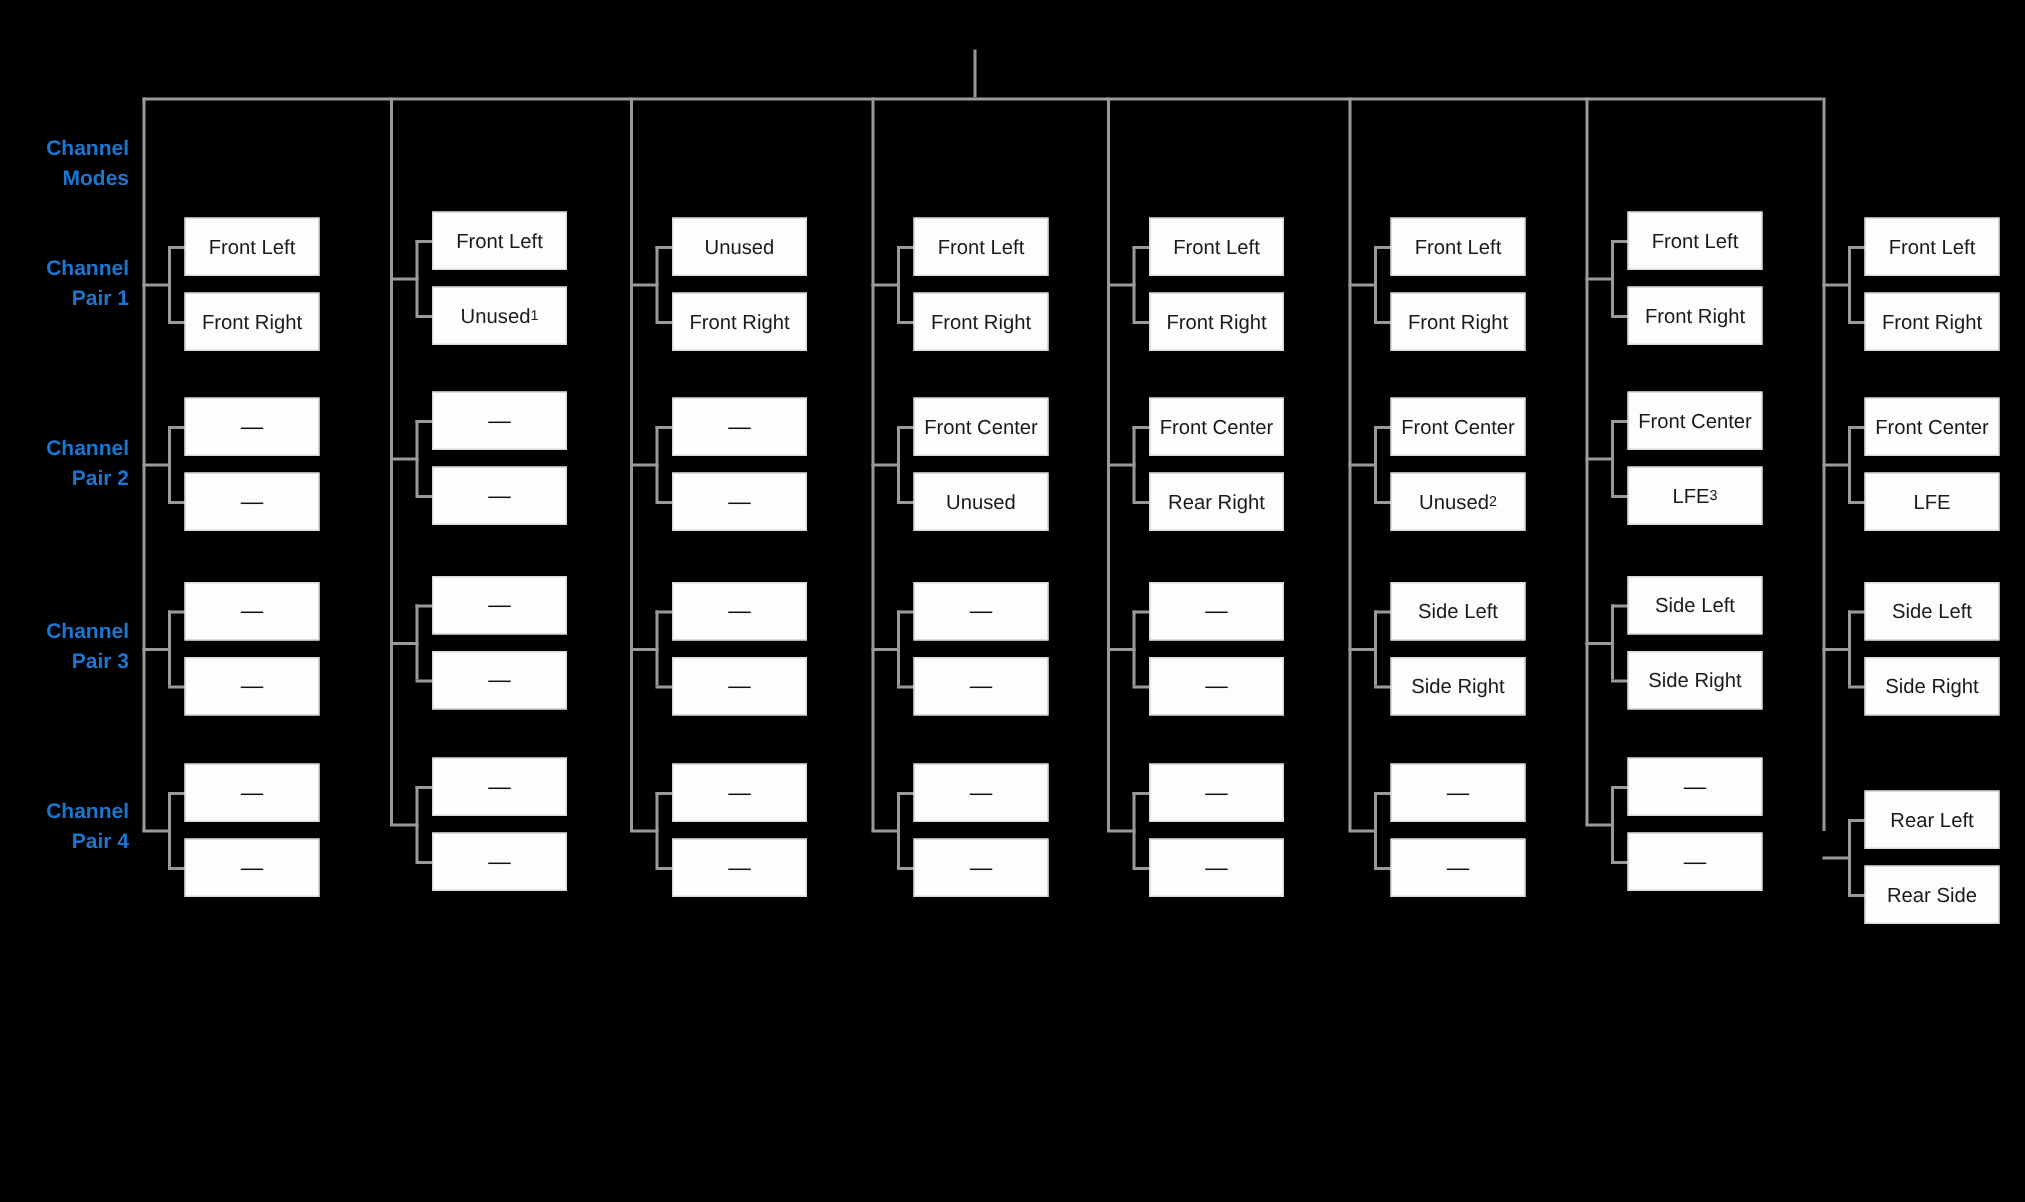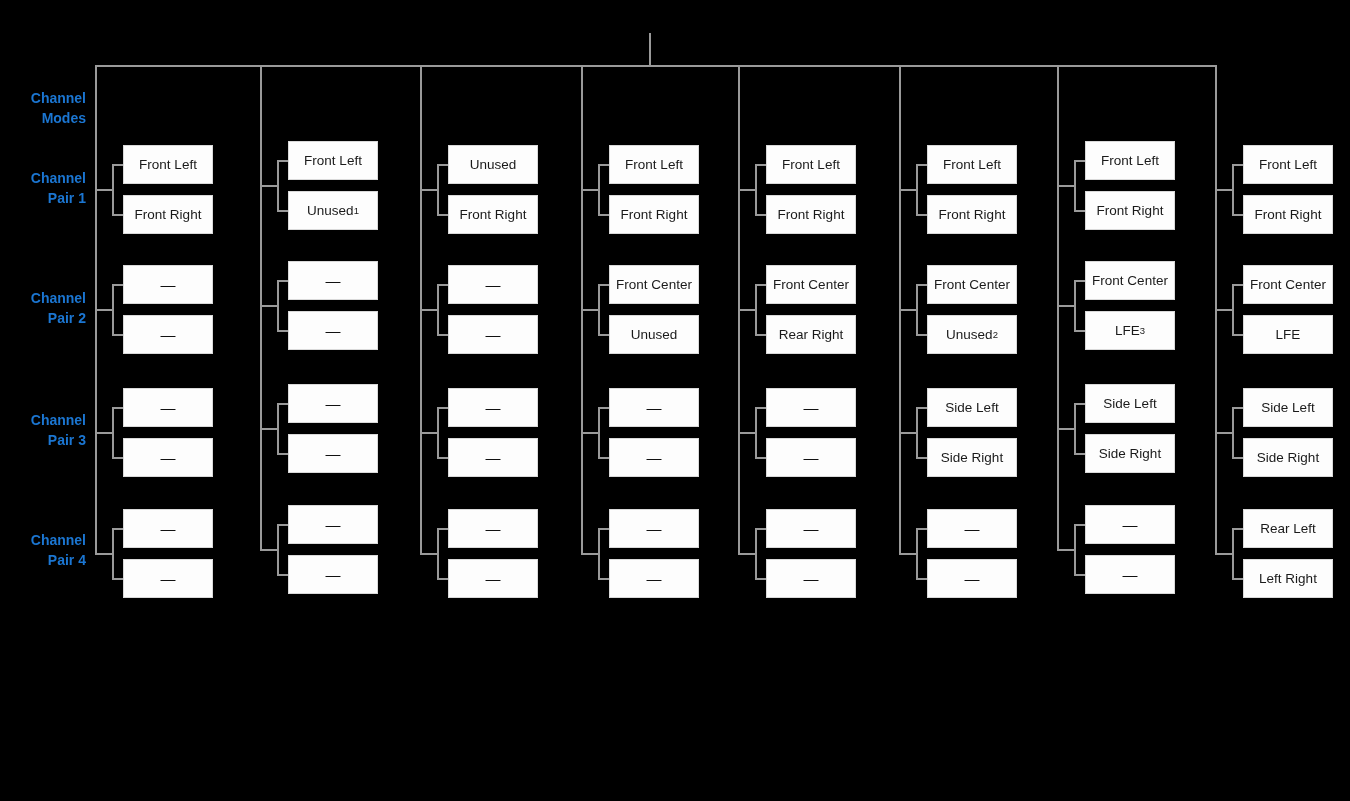--- a/index.html
+++ b/index.html
@@ -336,22 +336,22 @@
         <div class="box" style="top: 50px;">LFE</div>
       </div>
       <div class="pair" style="left: 0px; top: 323px; width: 118px; height: 89px;">
         <div class="spine" style="top: 18.5px; height: 50px;"></div>
         <div class="tick" style="top: 43.5px;"></div>
         <div class="arm" style="top: 18.5px;"></div>
         <div class="arm" style="top: 68.5px;"></div>
         <div class="box" style="top: 0px;">Side Left</div>
         <div class="box" style="top: 50px;">Side Right</div>
       </div>
-      <div class="pair" style="left: 0px; top: 444px; width: 118px; height: 89px;">
+      <div class="pair" style="left: 0px; top: 462px; width: 118px; height: 89px;">
         <div class="spine" style="top: 18.5px; height: 50px;"></div>
         <div class="tick" style="top: 43.5px;"></div>
         <div class="arm" style="top: 18.5px;"></div>
         <div class="arm" style="top: 68.5px;"></div>
         <div class="box" style="top: 0px;">Rear Left</div>
-        <div class="box" style="top: 50px;">Left Right</div>
+        <div class="box" style="top: 50px;">Rear Side</div>
       </div>
     </div>
   </div>
 
 </body></html>

